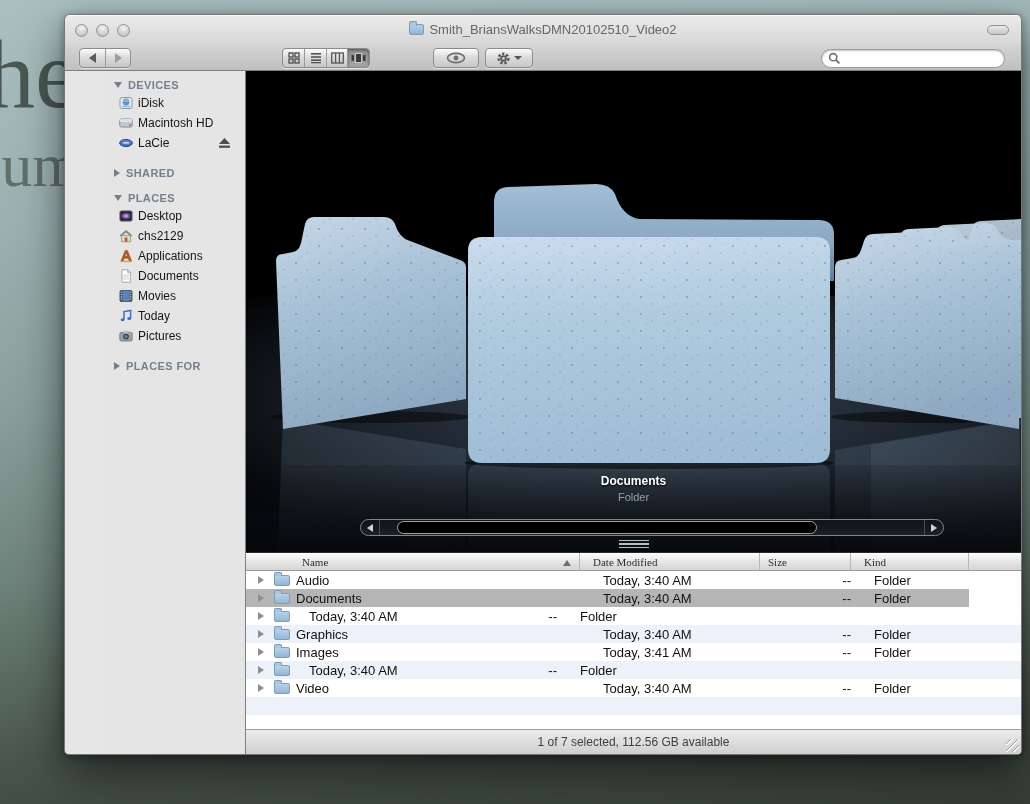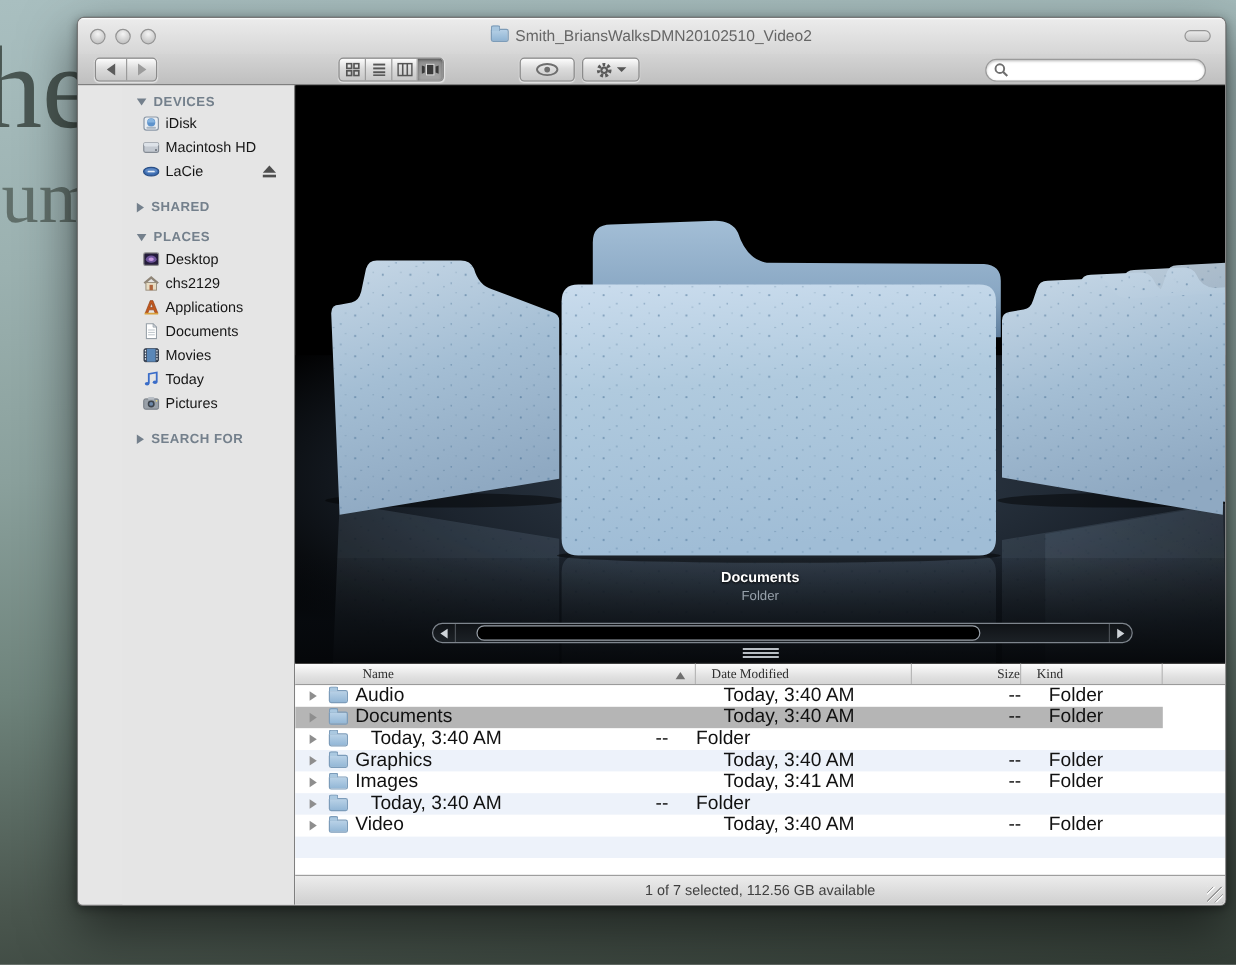--- a/index.html
+++ b/index.html
@@ -115,27 +115,27 @@
     width:30px; height:9px;
     background:repeating-linear-gradient(180deg,#b8bec4 0 1.5px,transparent 1.5px 3.5px); }
 
   
   .list-header { height:18px; flex:0 0 18px; display:flex; font-size:11px; color:#2e2e2e;
     background:linear-gradient(#fdfdfd,#e2e2e2 60%,#d5d5d5);
     border-bottom:1px solid #9a9a9a;font-family:Liberation Serif, serif; }
   .lh-col { display:flex; align-items:center; padding-left:8px; border-right:1px solid #b7b7b7; position:relative; }
   .lh-name { width:334px; padding-left:56px; }
   .lh-date { width:180px; padding-left:13px; }
-  .lh-size { width:91px; justify-content:flex-end; padding-right:0; }
+  .lh-size { width:91px; justify-content:flex-start; padding-right:10px; }
   .lh-kind { width:118px; padding-left:13px; }
   .lh-rest { flex:1; border-right:none; }
   .sort-tri { position:absolute; right:8px; width:0; height:0;
     border:4px solid transparent; border-bottom:6px solid #6f6f6f; top:3px; }
 
-  .rows { flex:1; overflow:hidden; font-size:16px; color:#111; }
+  .rows { flex:1; overflow:hidden; font-size:13px; color:#111; }
   .row { height:18px; display:flex; align-items:center; position:relative; background:#fff; }
   .row.alt { background:#edf2fa; }
   .row .sel-band { display:none; }
   .row.selected .sel-band { display:block; position:absolute; left:0; top:0; width:723px; height:100%;
     background:#b5b5b5; }
   .row > * { position:relative; }
   .disc { width:0; height:0; border:4px solid transparent; border-left:6px solid #8e8e8e;
     margin-left:12px; margin-right:6px; flex:0 0 auto; }
   .ficon { width:16px; height:11px; margin-right:6px; position:relative; flex:0 0 16px;
     background:linear-gradient(#b9d2e7,#93b7d6); border:1px solid #7c9cba; border-radius:1px 2px 2px 2px; }
@@ -374,21 +374,21 @@
               <circle cx="7" cy="7.6" r="1.6" fill="#6c87a8"></circle>
               <circle cx="11.4" cy="5" r="0.7" fill="#e8d87a"></circle>
             </svg>
         </span>
         <span>Pictures</span>
       </div>
 
       <div class="sb-spacer"></div>
       <div class="sb-group">
         <span class="tri tri-closed"></span>
-        <span>SEARCH FOR</span>
+        <span>PLACES FOR</span>
       </div>
     </div>
 
     <div class="main">
 
       <div class="coverflow">
         <svg class="cf-svg" width="814" height="482" viewBox="0 0 814 482">
           <defs>
             <radialGradient id="gFloor" cx="50%" cy="40%" r="65%">
               <stop offset="0%" stop-color="#34414f"></stop>

